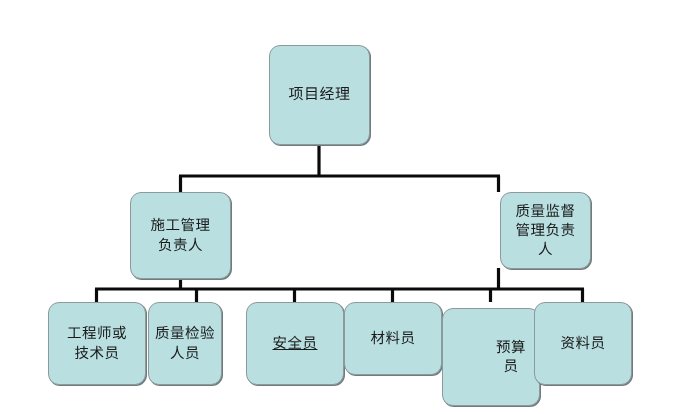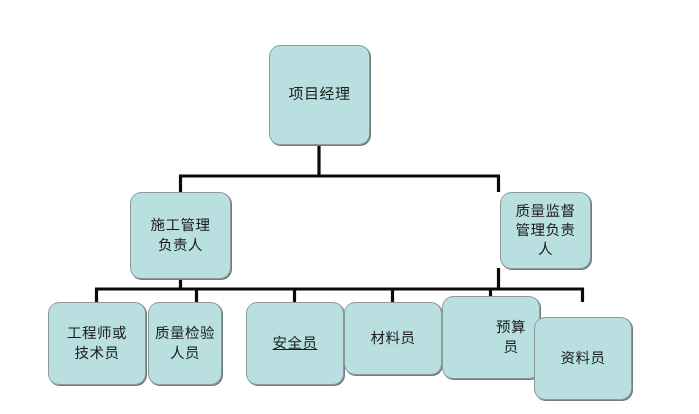--- a/index.html
+++ b/index.html
@@ -117,21 +117,21 @@
   </div>
 
   <div class="node level-3" style="left:246px; top:302px; width:98px; height:83px;text-decoration:underline;">
     <span class="label">安全员</span>
   </div>
 
   <div class="node level-3" style="left:344px; top:302px; width:98px; height:73px;">
     <span class="label">材料员</span>
   </div>
 
-  <div class="node level-3" style="left:442px; top:296px; width:98px; height:83px;padding-left:40px;">
+  <div class="node level-3" style="left:442px; top:308px; width:98px; height:98px;padding-left:40px;">
     <span class="label">预算员</span>
   </div>
 
-  <div class="node level-3" style="left:534px; top:317px; width:98px; height:83px;">
+  <div class="node level-3" style="left:534px; top:302px; width:98px; height:83px;">
     <span class="label">资料员</span>
   </div>
 
 </div>
 
 </body></html>

